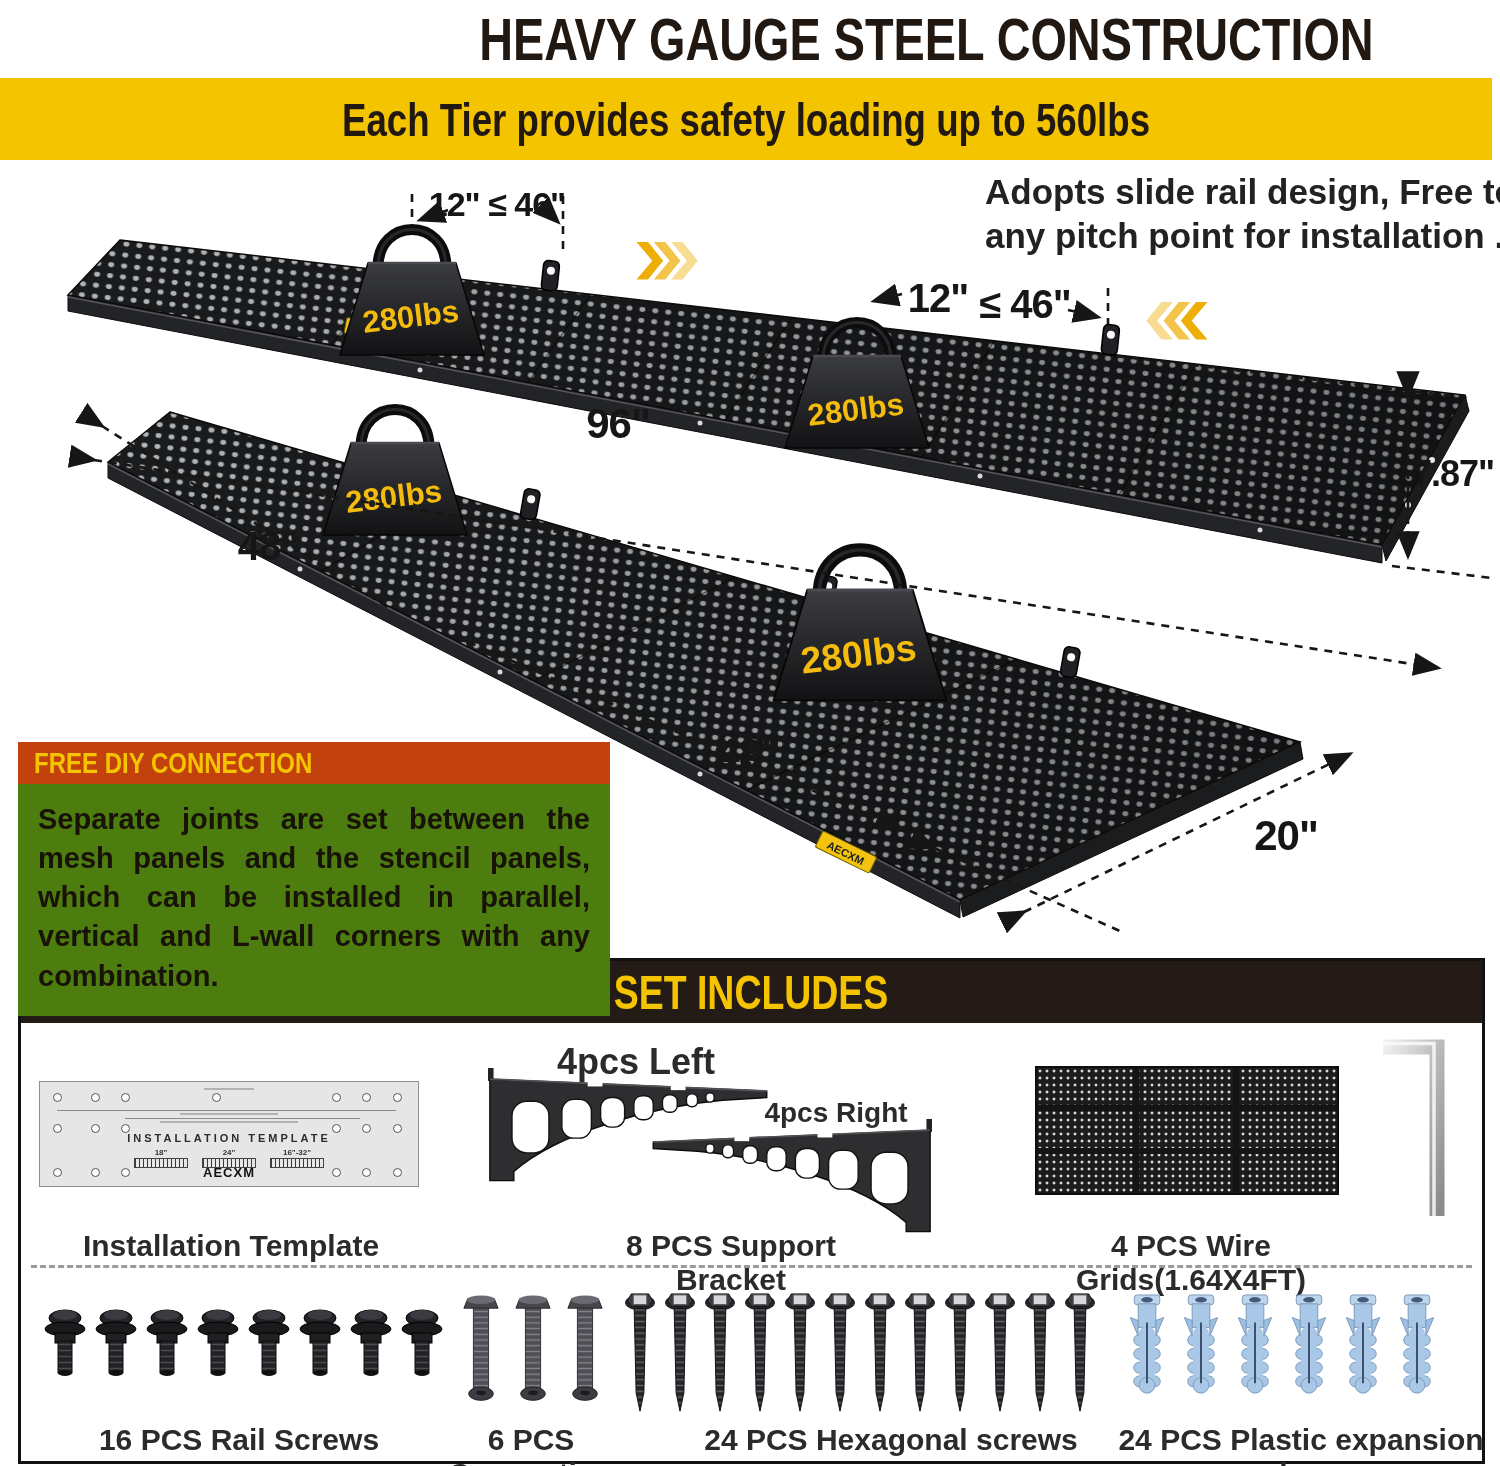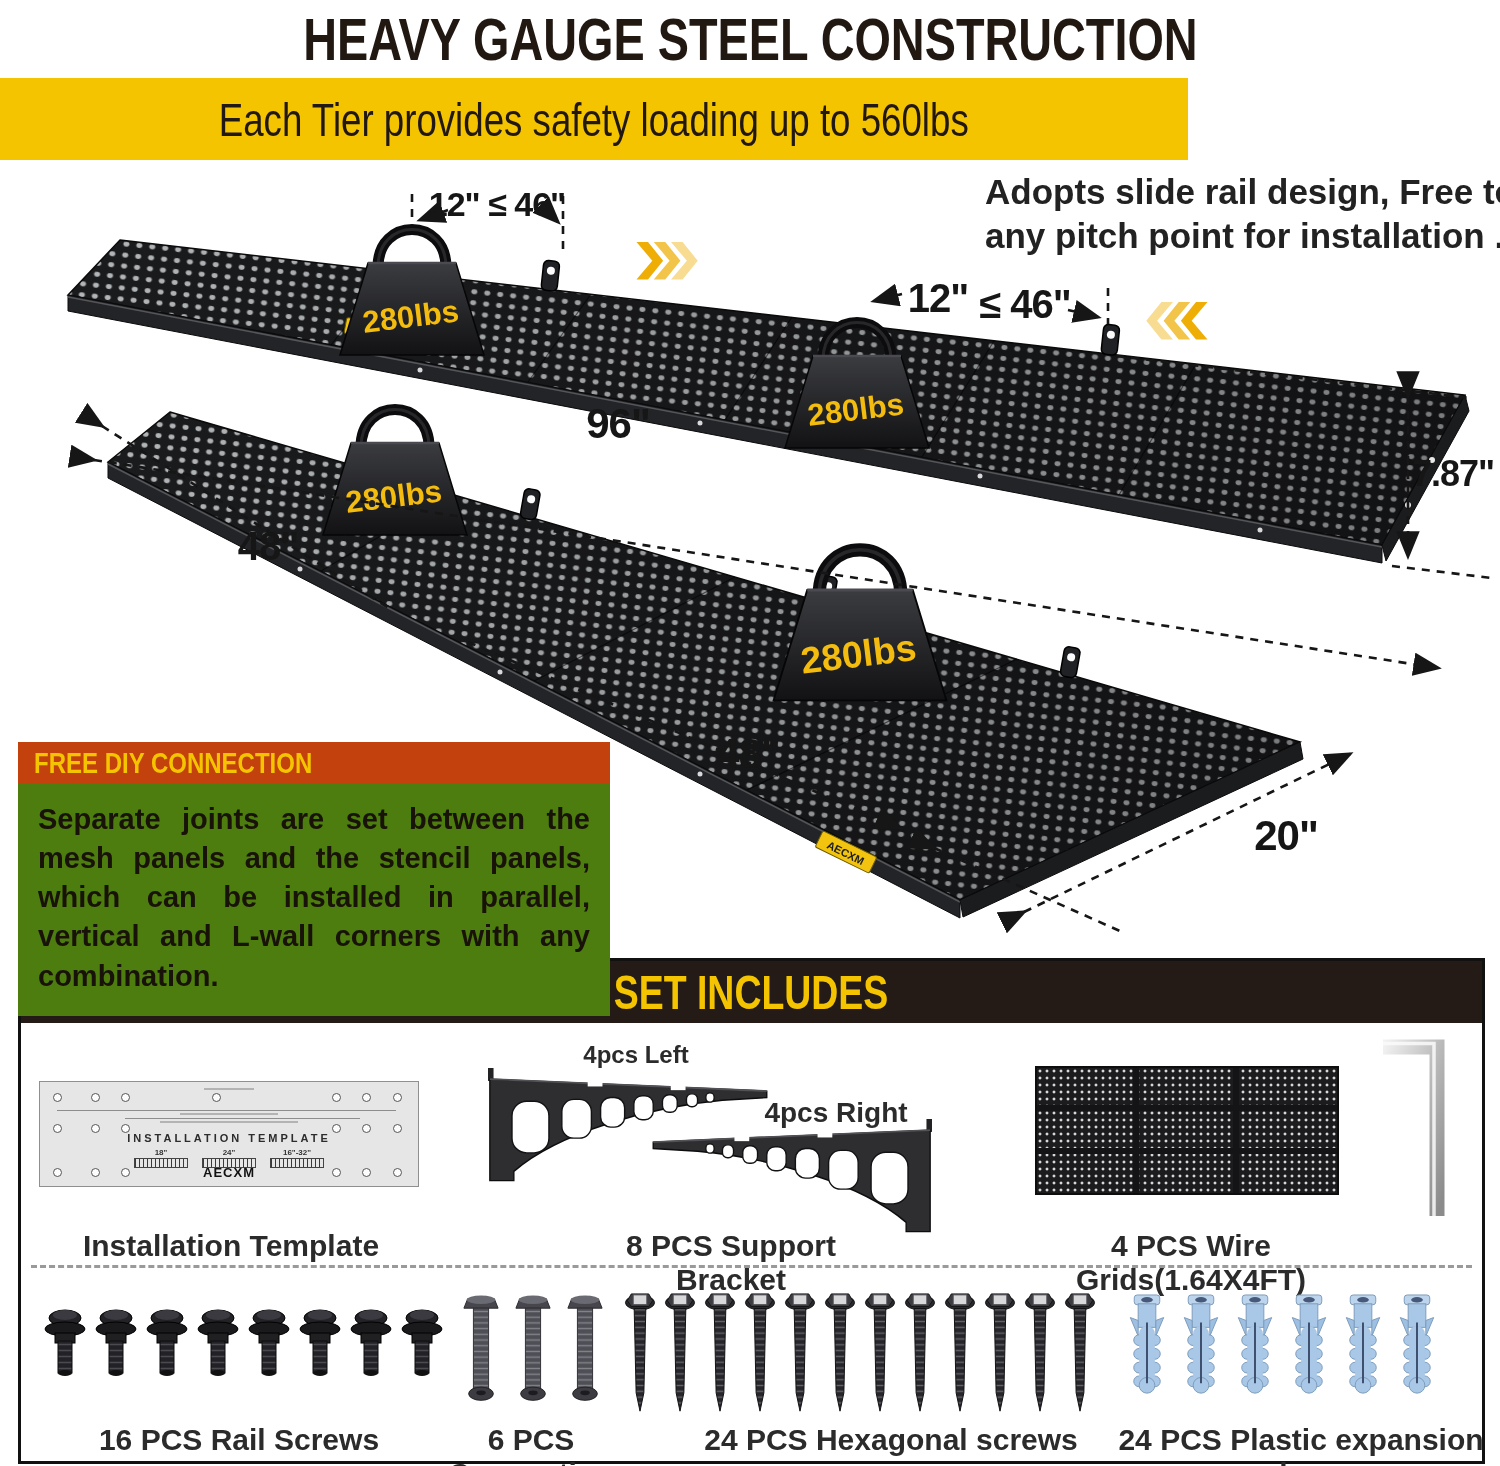--- a/index.html
+++ b/index.html
@@ -2,24 +2,24 @@
 <html><head>
 <meta charset="utf-8">
 <style>
   html,body{margin:0;padding:0;background:#fff;}
   #stage{position:relative;width:1500px;height:1466px;background:#ffffff;overflow:hidden;
          font-family:"Liberation Sans",sans-serif;color:#1c1712;}
   .condense{display:inline-block;transform:scaleX(.78);transform-origin:center;white-space:nowrap;}
   .condenseL{display:inline-block;transform:scaleX(.8);transform-origin:left center;white-space:nowrap;}
 
   
-  #title{position:absolute;top:0;left:0;width:1500px;height:78px;display:flex;align-items:center;justify-content:center;
+  #title{position:absolute;top:0;left:0;width:1500px;height:78px;display:flex;align-items:center;justify-content:flex-end;
          font-size:60px;font-weight:800;letter-spacing:0px;color:#221812;}
-  #subtitle{position:absolute;top:78px;left:0;width:1188px;height:82px;background:#F5C400;
-         display:flex;align-items:center;justify-content:center;font-size:47px;font-weight:400;color:#221812;}
+  #subtitle{position:absolute;top:78px;left:0;width:1492px;height:82px;background:#F5C400;
+         display:flex;align-items:center;justify-content:center;font-size:47px;font-weight:700;color:#221812;}
 
   
   #diagram{position:absolute;top:160px;left:0;width:1500px;height:795px;}
   #diagram text{font-family:"Liberation Sans",sans-serif;}
   .dimtxt{font-weight:bold;fill:#161616;letter-spacing:-1px;}
   .dash{stroke:#161616;stroke-width:2.6;stroke-dasharray:8 7;fill:none;}
 
   
   #diy{position:absolute;left:18px;top:742px;width:592px;z-index:5;}
   #diy .hd{height:42px;background:#c2410c;display:flex;align-items:center;padding-left:16px;
@@ -254,21 +254,21 @@
           </div>
         <div class="rgrp">
             <span class="rlab">16"-32"</span>
             <span class="rbar"></span>
           </div>
       </div>
       <div class="brand">AECXM</div>
     </div>
     <div class="cap" style="left:50px;top:268px;width:320px">Installation Template</div>
 
-    <div class="cap" style="left:530px;top:80px;width:170px;font-size:24px">4pcs Left</div>
+    <div class="cap" style="left:530px;top:80px;width:170px;font-size:36px">4pcs Left</div>
     <svg class="abs" style="left:452px;top:107px" width="318" height="120" viewBox="0 0 320 130">
       <rect x="4" y="0" width="6" height="14" fill="#232326"></rect>
       <path d="M6,12 L306,25 L306,32 L258,35 C180,42 80,70 32,112 L32,122 L6,122 Z" fill="#2e2e31" stroke="#0d0d0e" stroke-width="1.5"></path>
       <line x1="6" y1="12" x2="306" y2="25" stroke="#515156" stroke-width="2"></line>
       <rect x="112" y="14" width="16" height="6" fill="#ffffff"></rect>
       <rect x="202" y="18" width="16" height="6" fill="#ffffff"></rect>
       <g fill="#ffffff" stroke="#121214" stroke-width="1.5">
         <rect x="30" y="36" width="40" height="56" rx="16"></rect>
           <rect x="84" y="34" width="32" height="42" rx="13"></rect>
         <rect x="126" y="32" width="26" height="32" rx="11"></rect>

